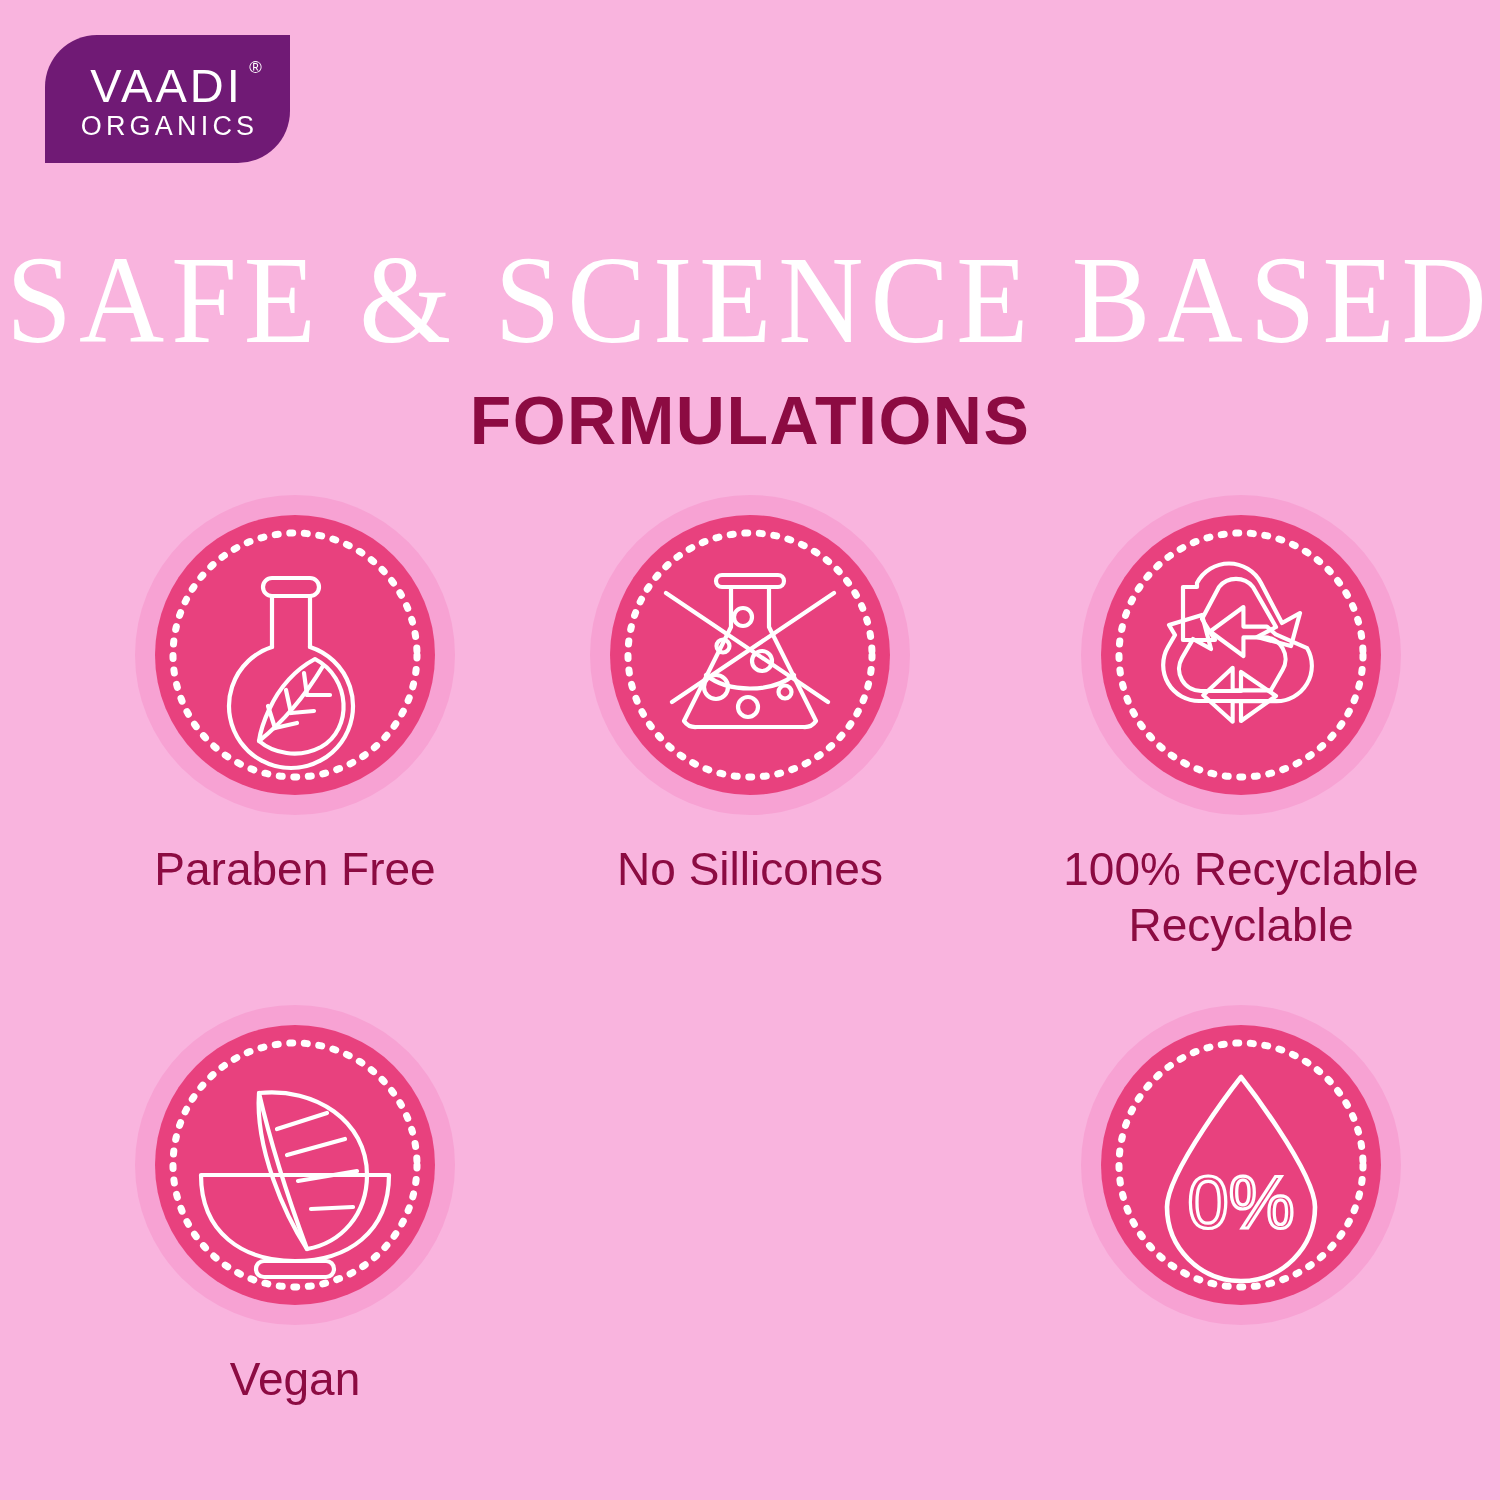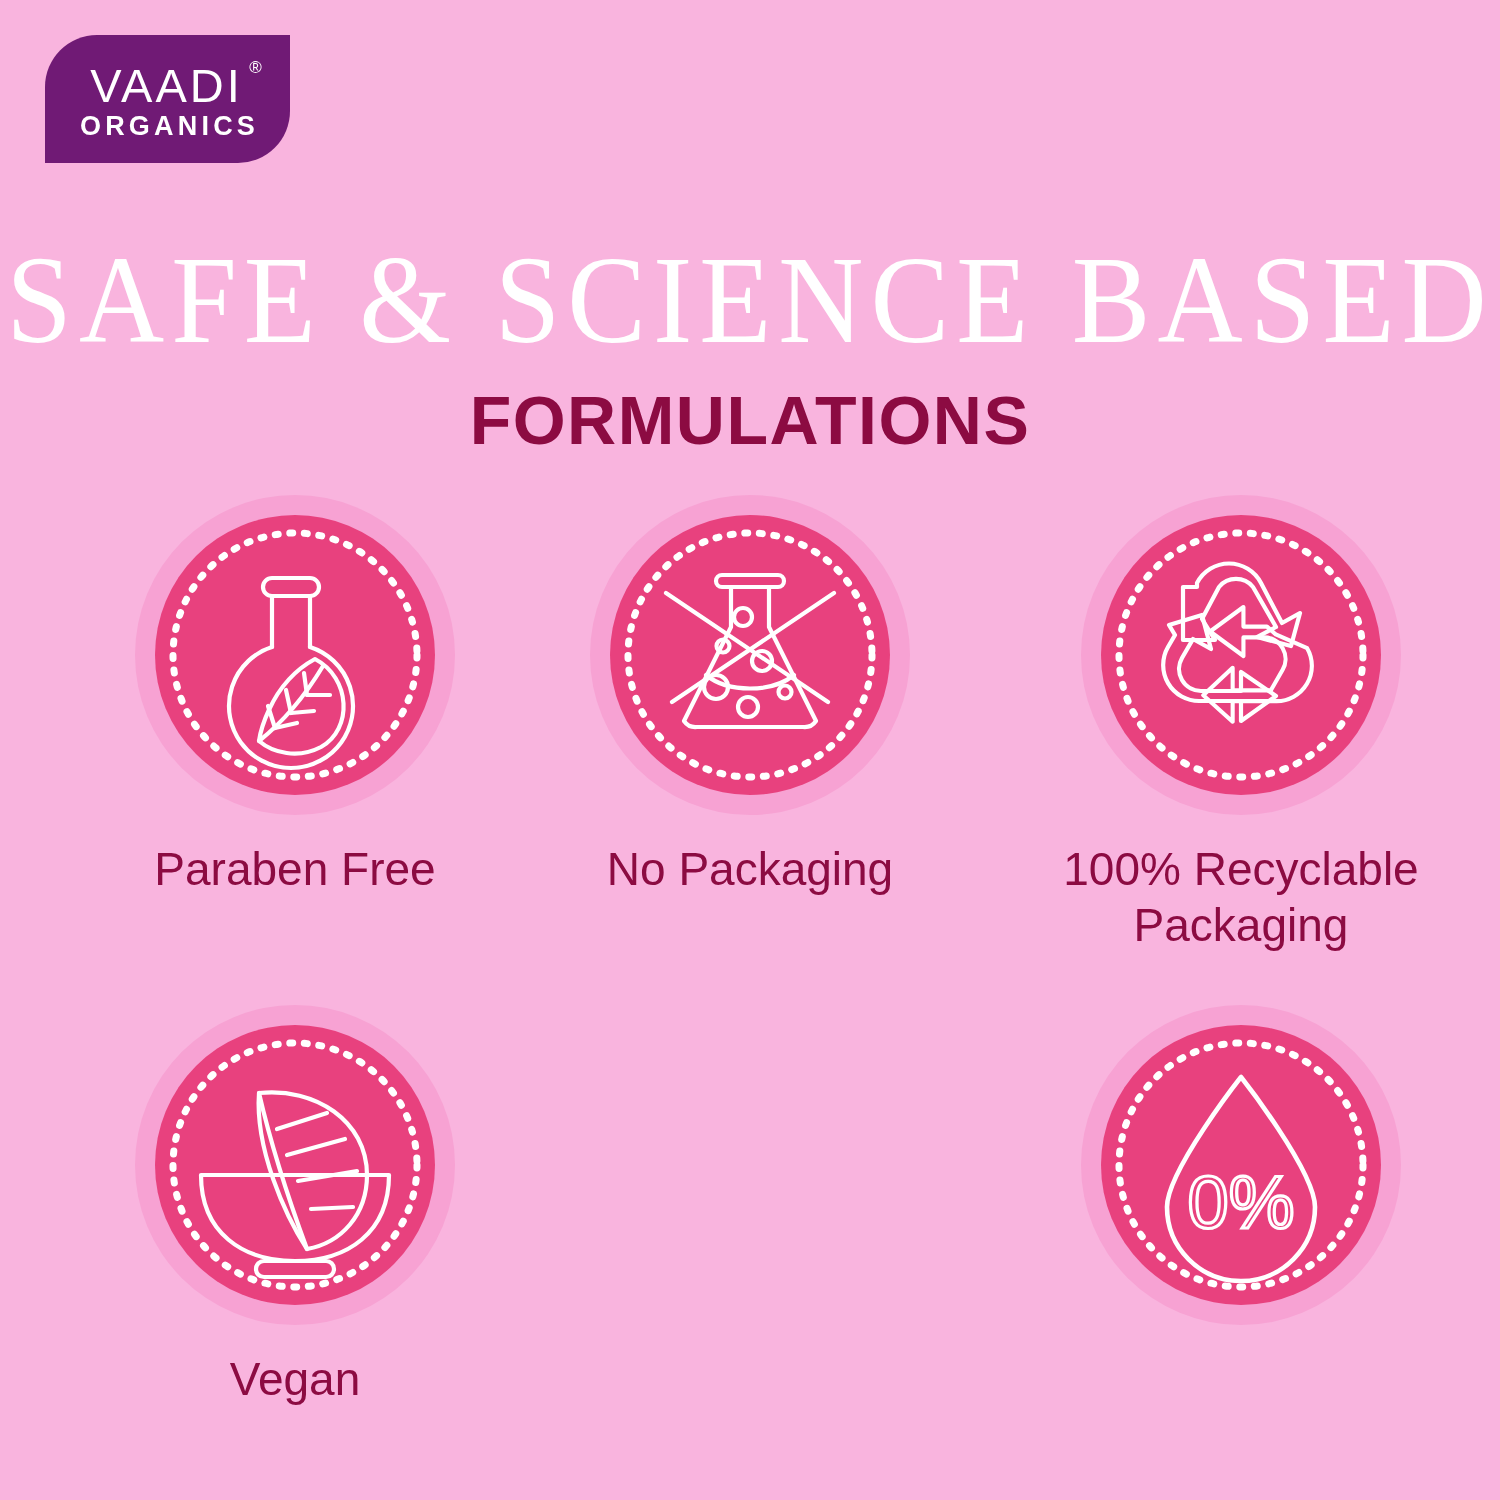--- a/index.html
+++ b/index.html
@@ -51,21 +51,21 @@
     position: absolute;
     right: -17px;
     top: -3px;
     font-size: 17px;
     letter-spacing: 0;
   }
   #logo-sub {
     color: #FFFFFF;
     font-family: "Liberation Sans", sans-serif;
     font-size: 27px;
-    font-weight: 700;
+    font-weight: 400;
     letter-spacing: 4.2px;
     line-height: 1;
     margin-top: 4px;
     padding-left: 4px;
   }
 
   
   #heading {
     position: absolute;
     left: 0;
@@ -219,42 +219,42 @@
             <circle cx="106" cy="172" r="12"></circle>
             <circle cx="138" cy="192" r="10"></circle>
             <circle cx="175" cy="177" r="6.5"></circle>
 
             <path d="M56 78 L218 187"></path>
             <path d="M224 78 L62 187"></path>
           </g>
         </svg>
       </div>
     </div>
-    <div class="badge-label">No Packaging</div>
+    <div class="badge-label">No Sillicones</div>
   </div>
 
   <div class="badge-cell row-top col-3">
     <div class="badge-halo">
       <div class="badge-disc">
         <svg class="badge-icon" viewBox="0 0 280 280">
           <g fill="none" stroke="#FFFFFF">
             <circle cx="140" cy="140" r="122" stroke-dasharray="3 11.6" stroke-linecap="round" stroke-width="7"></circle>
           </g>
           <g fill="none" stroke="#FFFFFF" stroke-width="4.2" stroke-linecap="round" stroke-linejoin="round">
 
             <path d="M96 72 L82 72 L82 125 L114 125 L101 104 L118 72 A22 22 0 0 1 152 72 L175 112 L156 122 L190 131 L199 98 L181 108 L160 68 A36 36 0 0 0 96 68 Z"></path>
 
             <path d="M74 120 L67 132 A36 36 0 0 0 99 186 L140 186 L140 206 L175 181 L140 157 L140 176 L100 176 A22 22 0 0 1 81 143 L92 124 L110 134 L101 100 L68 110 Z"></path>
 
             <path d="M208 124 L199 116 L175 116 L175 96 L141 121 L175 146 L175 127 L196 127 A22 22 0 0 1 215 160 L203 181 L164 181 L164 158 L134 186 L164 213 L164 192 L208 192 A36 36 0 0 0 240 138 Z" transform="translate(-32 -5) scale(0.98) translate(3 3)"></path>
           </g>
         </svg>
       </div>
     </div>
-    <div class="badge-label"><span>100% Recyclable</span><br><span>Packaging</span></div>
+    <div class="badge-label"><span>100% Recyclable</span><br><span>Recyclable</span></div>
   </div>
 
   <div class="badge-cell row-bottom col-1">
     <div class="badge-halo">
       <div class="badge-disc">
         <svg class="badge-icon" viewBox="0 0 280 280">
           <g fill="none" stroke="#FFFFFF">
             <circle cx="140" cy="140" r="122" stroke-dasharray="3 11.6" stroke-linecap="round" stroke-width="7"></circle>
           </g>
           <g fill="none" stroke="#FFFFFF" stroke-width="4.2" stroke-linecap="round" stroke-linejoin="round">

